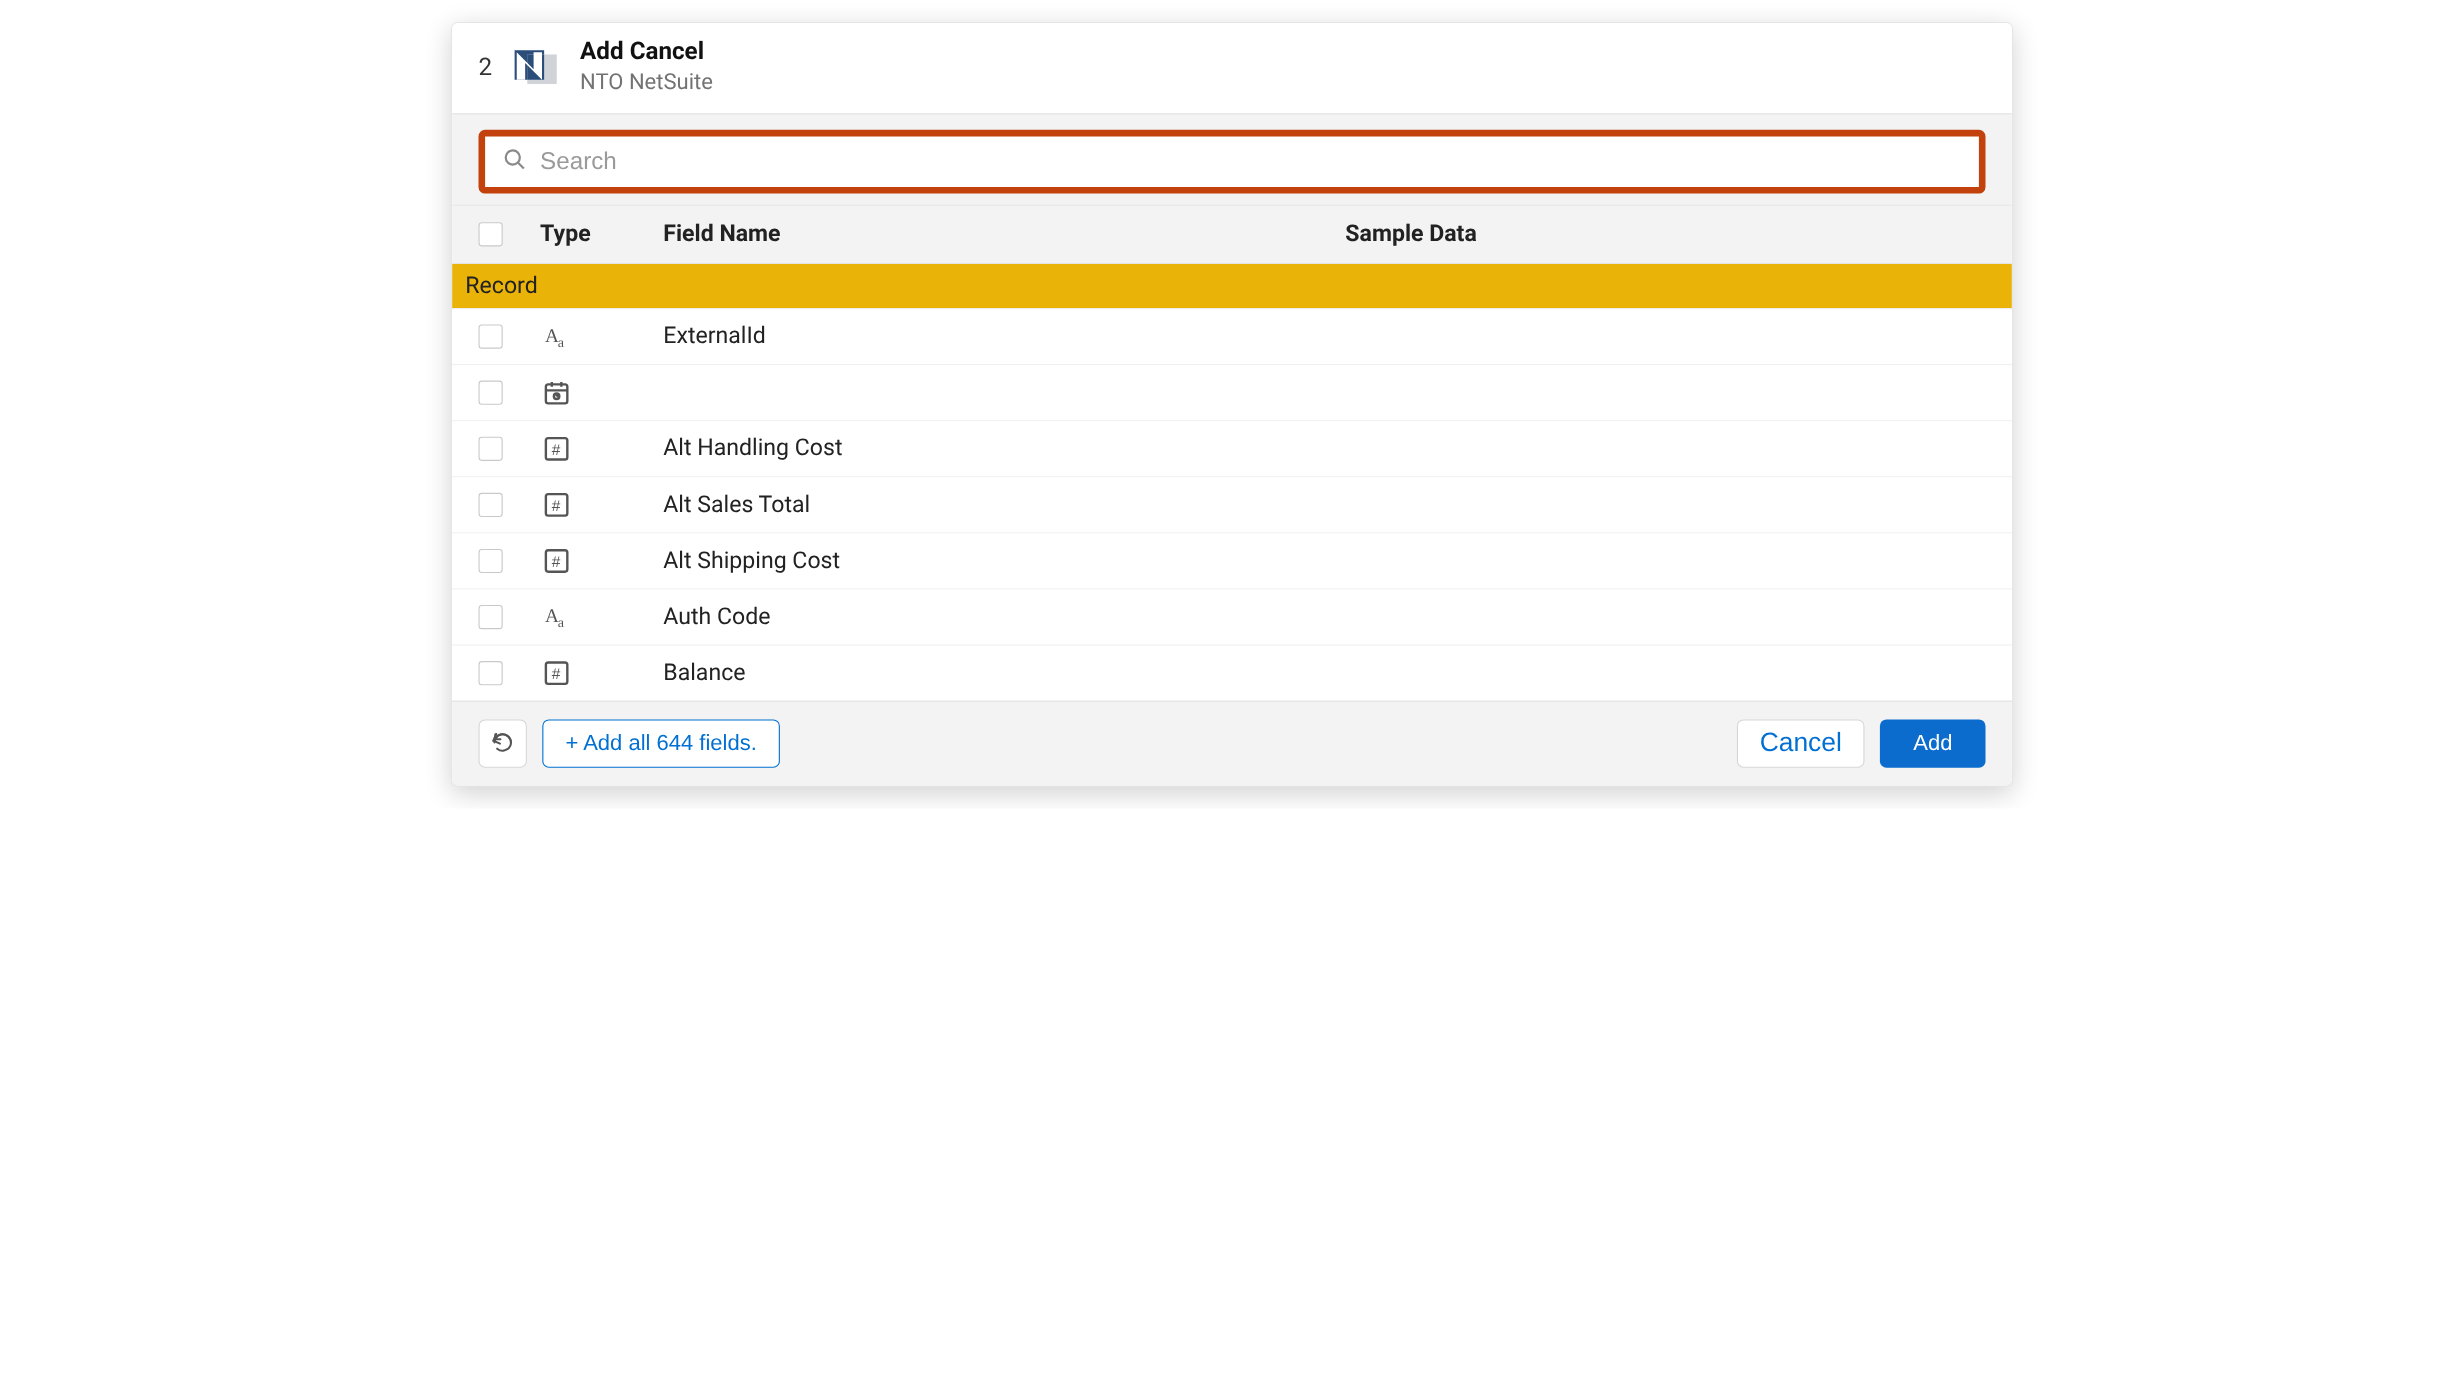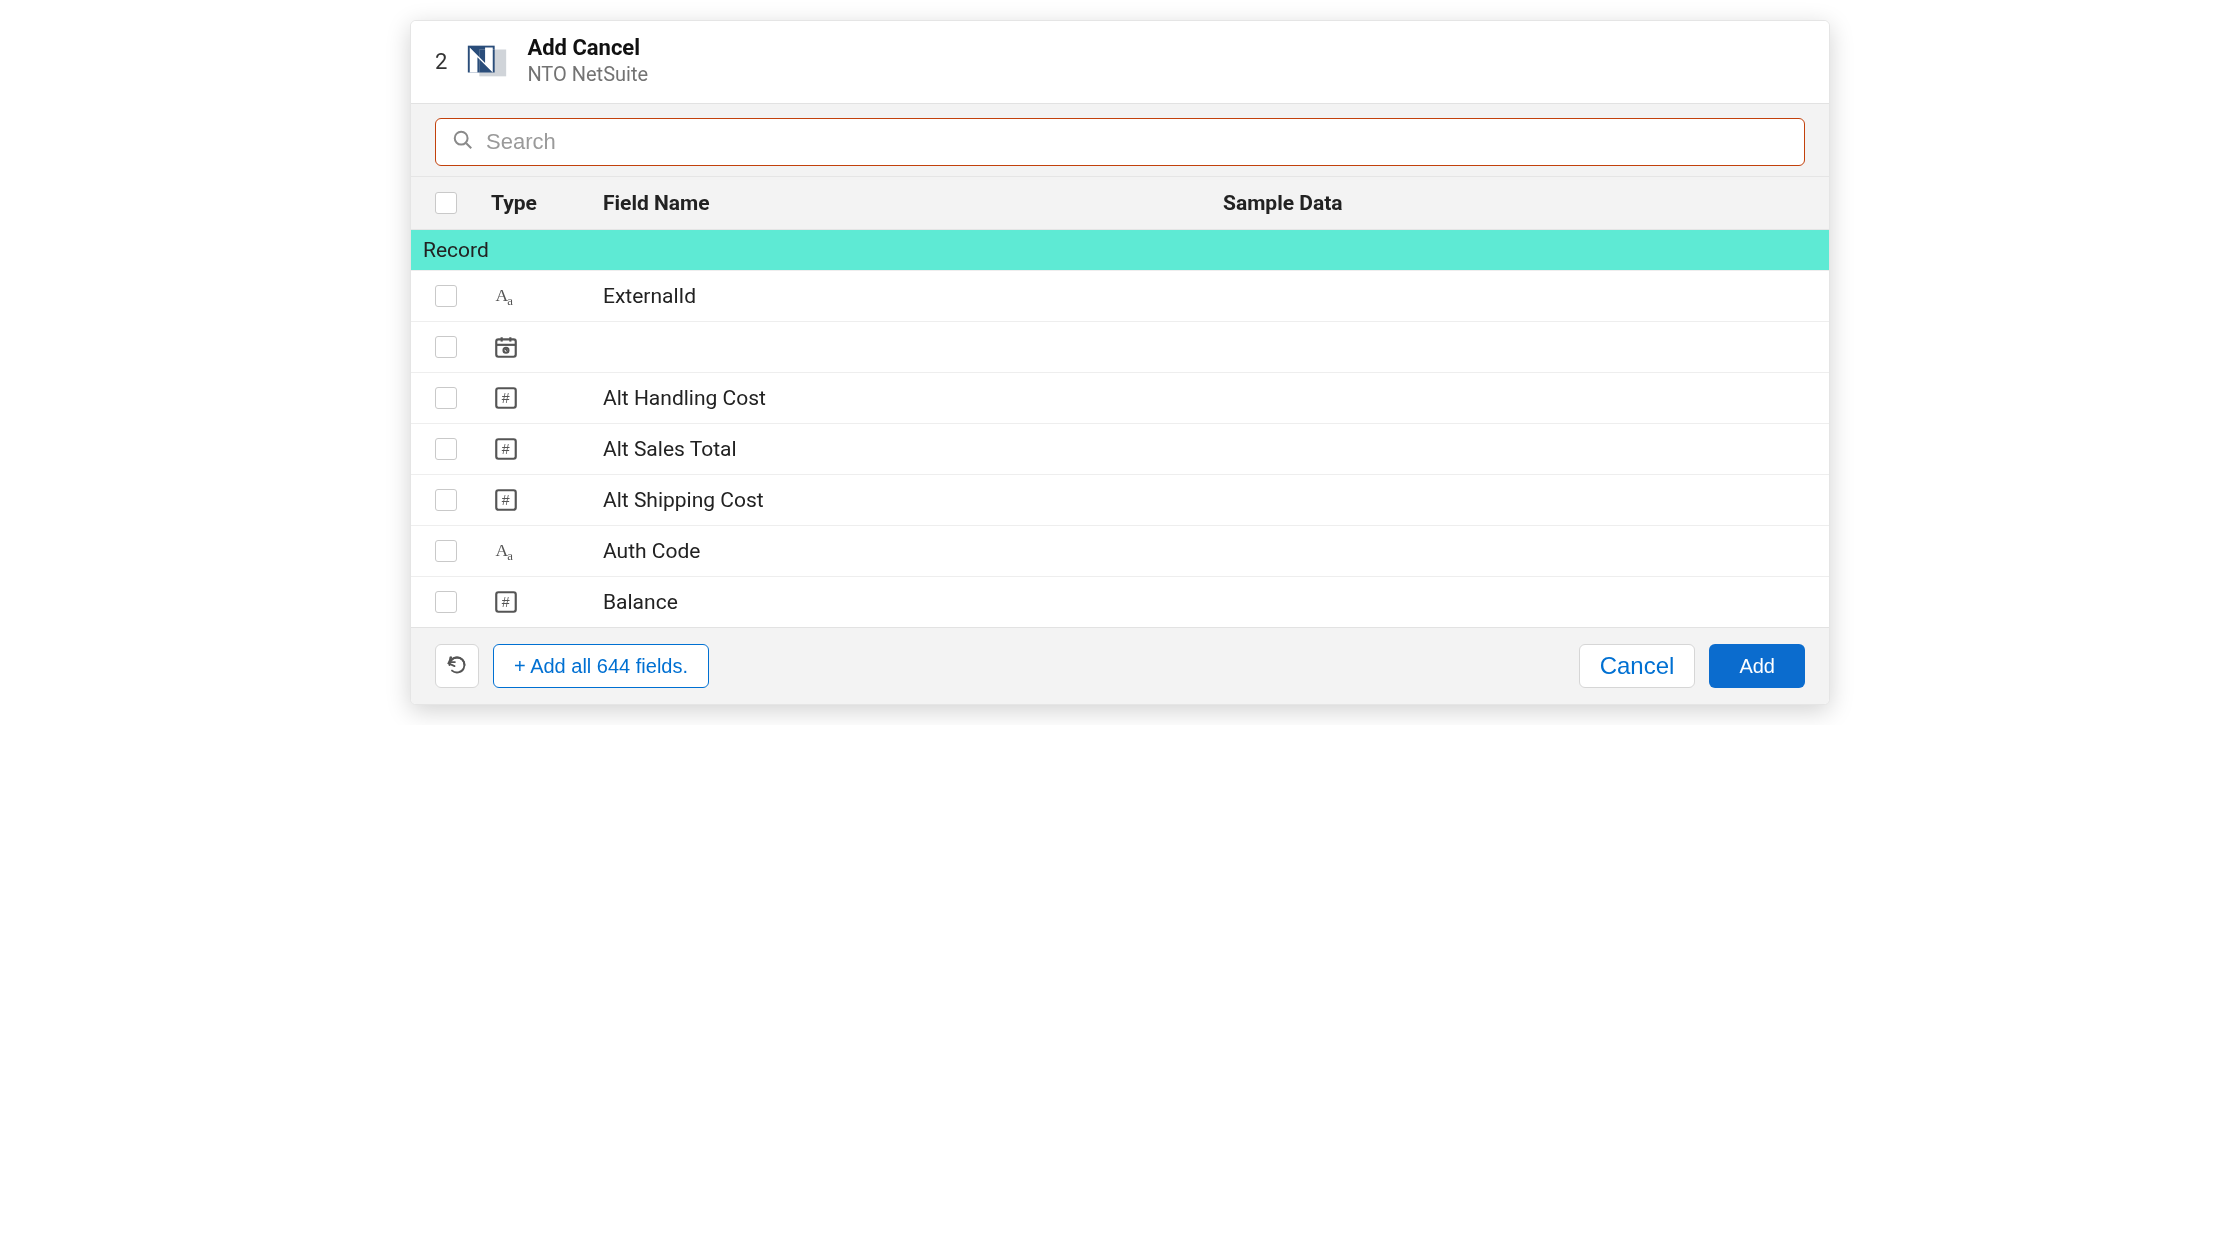--- a/index.html
+++ b/index.html
@@ -51,21 +51,21 @@
   }
   .search-section {
     background: #f3f3f3;
     padding: 14px 24px 10px 24px;
     border-top: 1px solid #e2e2e2;
   }
   .search-box {
     display: flex;
     align-items: flex-start;
     background: #fff;
-    border: 1px solid #c2410c;
+    border: 6px solid #c2410c;
     border-radius: 6px;
     padding: 10px 16px;
     gap: 12px;
   }
   .search-box input {
     border: none;
     outline: none;
     font-size: 22px;
     color: #333;
     flex: 1;
@@ -97,21 +97,21 @@
     height: 22px;
     border: 1.5px solid #c9c9c9;
     border-radius: 3px;
     background: #fff;
     cursor: pointer;
   }
   .group-label {
     padding: 8px 12px 8px 12px;
     font-size: 21px;
     color: #222;
-    background: #5eead4;
+    background: #eab308;
     border-bottom: 1px solid #eee;
   }
   .row {
     display: flex;
     align-items: center;
     padding: 10px 24px;
     border-bottom: 1px solid #eee;
     font-size: 21px;
     color: #222;
     background: #fff;

